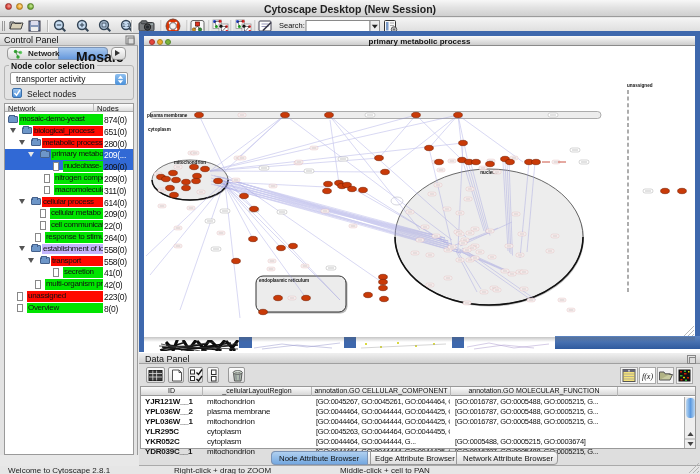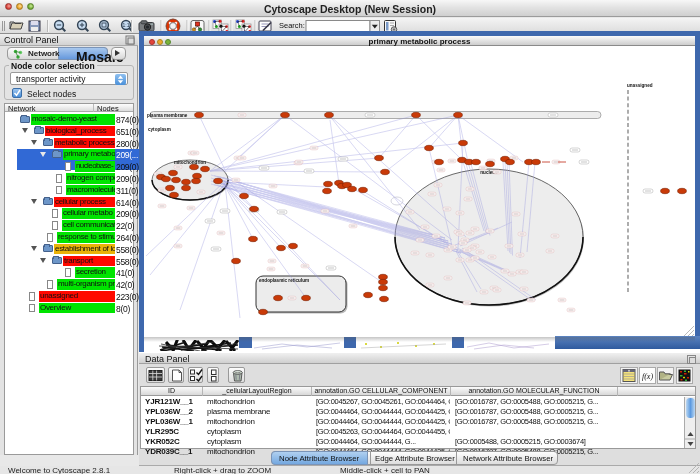--- a/index.html
+++ b/index.html
@@ -13,21 +13,21 @@
 #cp{position:absolute;left:0;top:34px;width:138px;height:421px;background:#e3e3e3;border-right:1px solid #9a9a9a;}
 #cphdr{position:absolute;left:0;top:0;width:138px;height:12px;background:linear-gradient(#efefef,#d2d2d2);border-bottom:1px solid #aaa;font-size:9px;color:#111;padding-left:4px;line-height:12px;}
 .tabrow{position:absolute;left:3px;top:13px;width:132px;height:13px;}
 .gbox{position:absolute;left:4px;top:31px;width:130px;height:35px;border:1px solid #b5b5b5;border-radius:3px;}
 .gboxlab{position:absolute;left:4px;top:-5px;background:#e3e3e3;font-size:8.5px;font-weight:bold;color:#111;padding:0 2px;}
 #combo{position:absolute;left:5px;top:6px;width:118px;height:13px;background:#fff;border:1px solid #999;border-radius:2px;font-size:8.5px;line-height:12px;padding-left:5px;color:#111;}
 #combo .stepper{position:absolute;right:1px;top:0.5px;width:11px;height:11px;background:linear-gradient(#8fc0f0,#4a90d9);border-radius:2px;}
 #cbx{position:absolute;left:7px;top:22px;width:10px;height:10px;background:linear-gradient(#9ec6f0,#4a8fd8);border:1px solid #3a6ea8;border-radius:2px;}
 #cptable{position:absolute;left:4px;top:69px;width:130px;height:352px;background:#fff;border:1px solid #9a9a9a;}
 #cptblhdr{position:absolute;left:0;top:0;width:128px;height:8px;background:linear-gradient(#fdfdfd,#dcdcdc);border-bottom:1px solid #aaa;font-size:7.5px;color:#111;}
-.trow{position:absolute;left:12px;width:128px;height:21px;font-size:8px;letter-spacing:-0.3px;white-space:nowrap;}
+.trow{position:absolute;left:0;width:128px;height:21px;font-size:8px;letter-spacing:-0.3px;white-space:nowrap;}
 .trow .cnt{position:absolute;left:99px;top:1.5px;font-size:8.5px;color:#111;}
 .hl{position:absolute;top:0.5px;line-height:10.5px;padding:0 1px;overflow:hidden;}
 .arr{position:absolute;top:3px;width:0;height:0;border-left:3.5px solid transparent;border-right:3.5px solid transparent;border-top:5px solid #555;}
 .fold{position:absolute;top:2px;width:10px;height:7px;background:#6d96c8;border:1px solid #44618c;border-radius:1px;}
 .fold:before{content:"";position:absolute;left:0px;top:-2px;width:4px;height:1.5px;background:#6d96c8;border:1px solid #44618c;border-bottom:none;border-radius:1px 1px 0 0;}
 .file{position:absolute;top:1.5px;width:6px;height:8.5px;background:#fff;border:1px solid #888;}
 #desktop{position:absolute;left:139px;top:34px;width:561px;height:318px;background:#9a9a9a;}
 #iframe{position:absolute;left:0;top:-3px;width:561px;height:318px;border:5px solid #3e68ad;border-bottom:none;background:#fff;}
 #ifbar{position:absolute;left:0;top:0;width:551px;height:10px;background:linear-gradient(#fafafa,#cdcdcd);border-bottom:1px solid #8a8a8a;}
 #ifbar .tl{position:absolute;top:2.5px;width:6px;height:6px;border-radius:50%;}
@@ -267,21 +267,21 @@
 <span class="cnt" style="">22(0)</span>
 </div>
 <div class="trow" style="top:127.49999999999999px;">
 <span class="file" style="left:30px;"></span>
 <span class="hl" style="left:40px;width:58px;background:#00e400;color:#111;">response to stimul</span>
 <span class="cnt" style="">264(0)</span>
 </div>
 <div class="trow" style="top:139.29999999999998px;">
 <span class="arr" style="left:14px;"></span>
 <span class="fold" style="left:26px;"></span>
-<span class="hl" style="left:37px;width:61px;background:#eab308;color:#111;">establishment of lo</span>
+<span class="hl" style="left:37px;width:61px;background:#c4b5fd;color:#111;">establishment of lo</span>
 <span class="cnt" style="">558(0)</span>
 </div>
 <div class="trow" style="top:151.1px;">
 <span class="arr" style="left:23px;"></span>
 <span class="fold" style="left:35px;"></span>
 <span class="hl" style="left:46px;width:52px;background:#ff0900;color:#111;">transport</span>
 <span class="cnt" style="">558(0)</span>
 </div>
 <div class="trow" style="top:162.9px;">
 <span class="file" style="left:48px;"></span>

